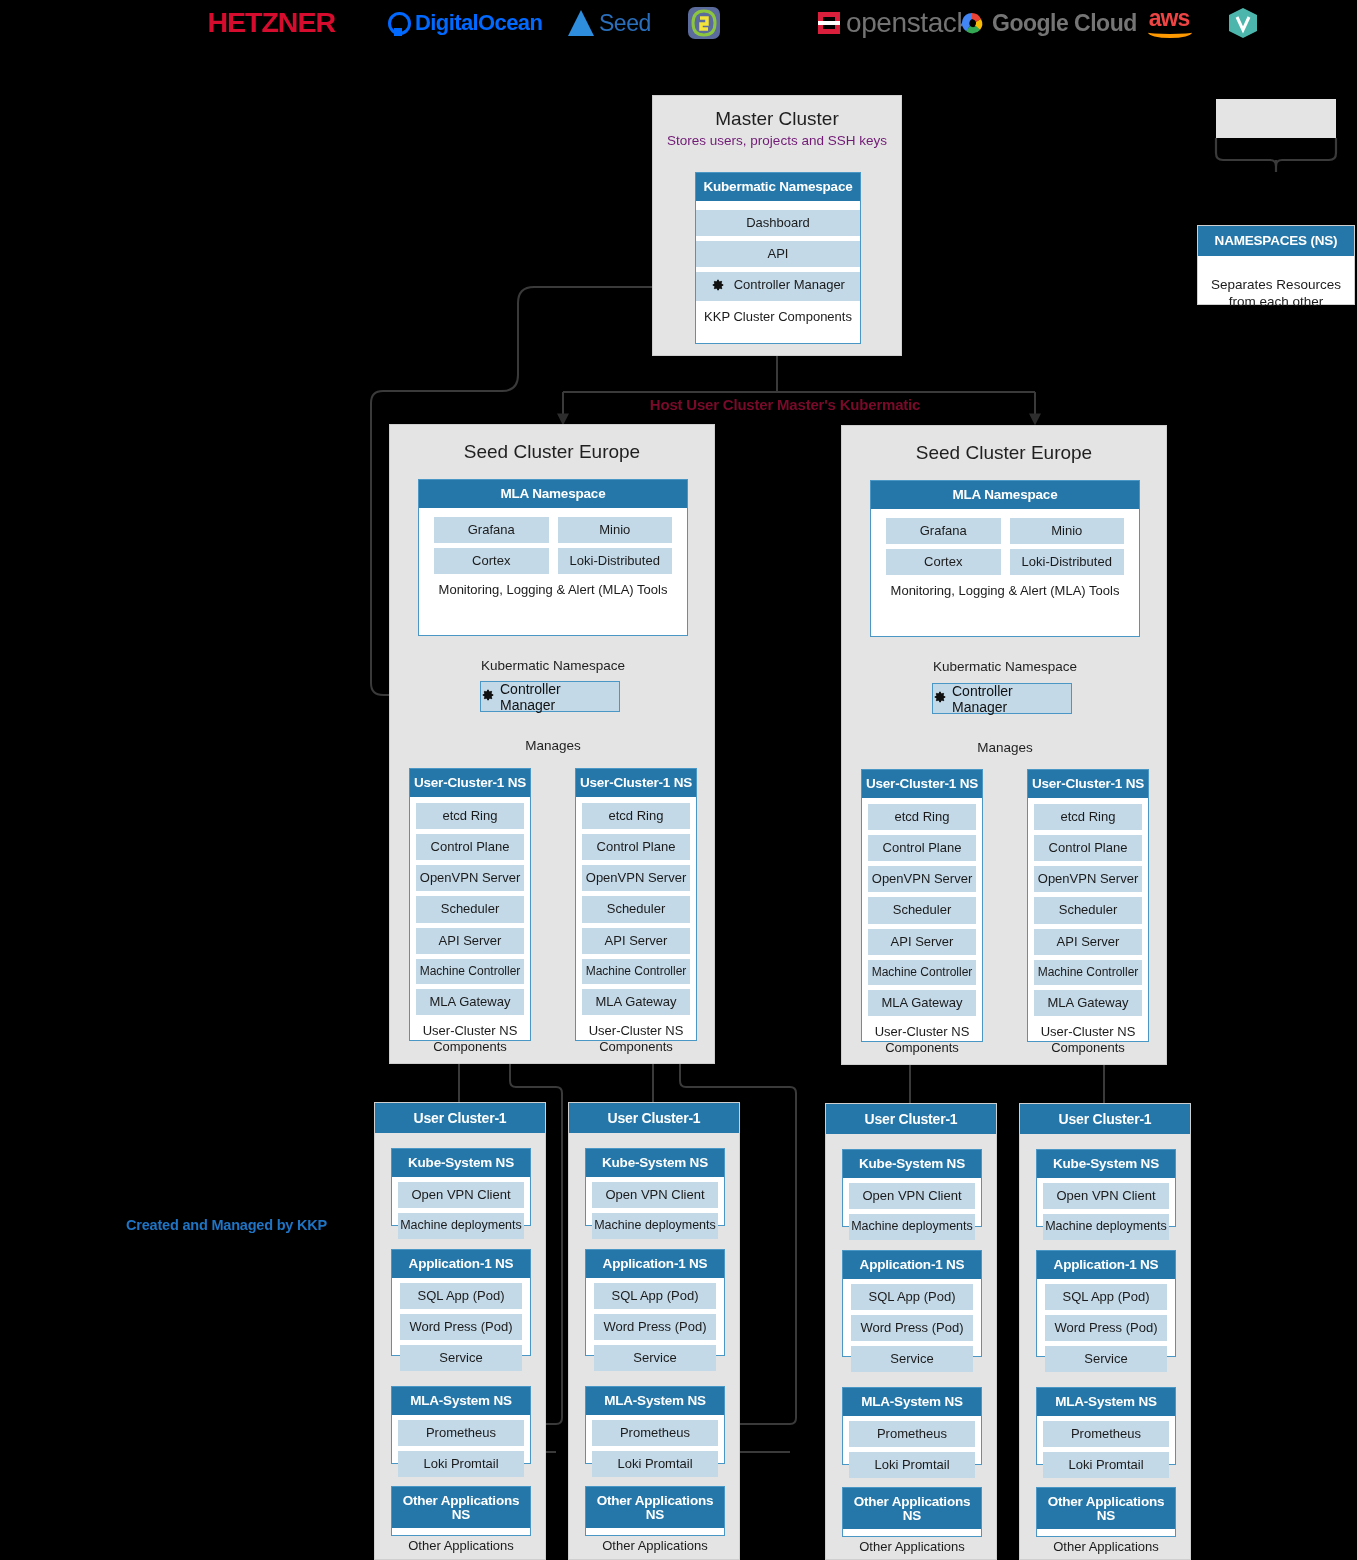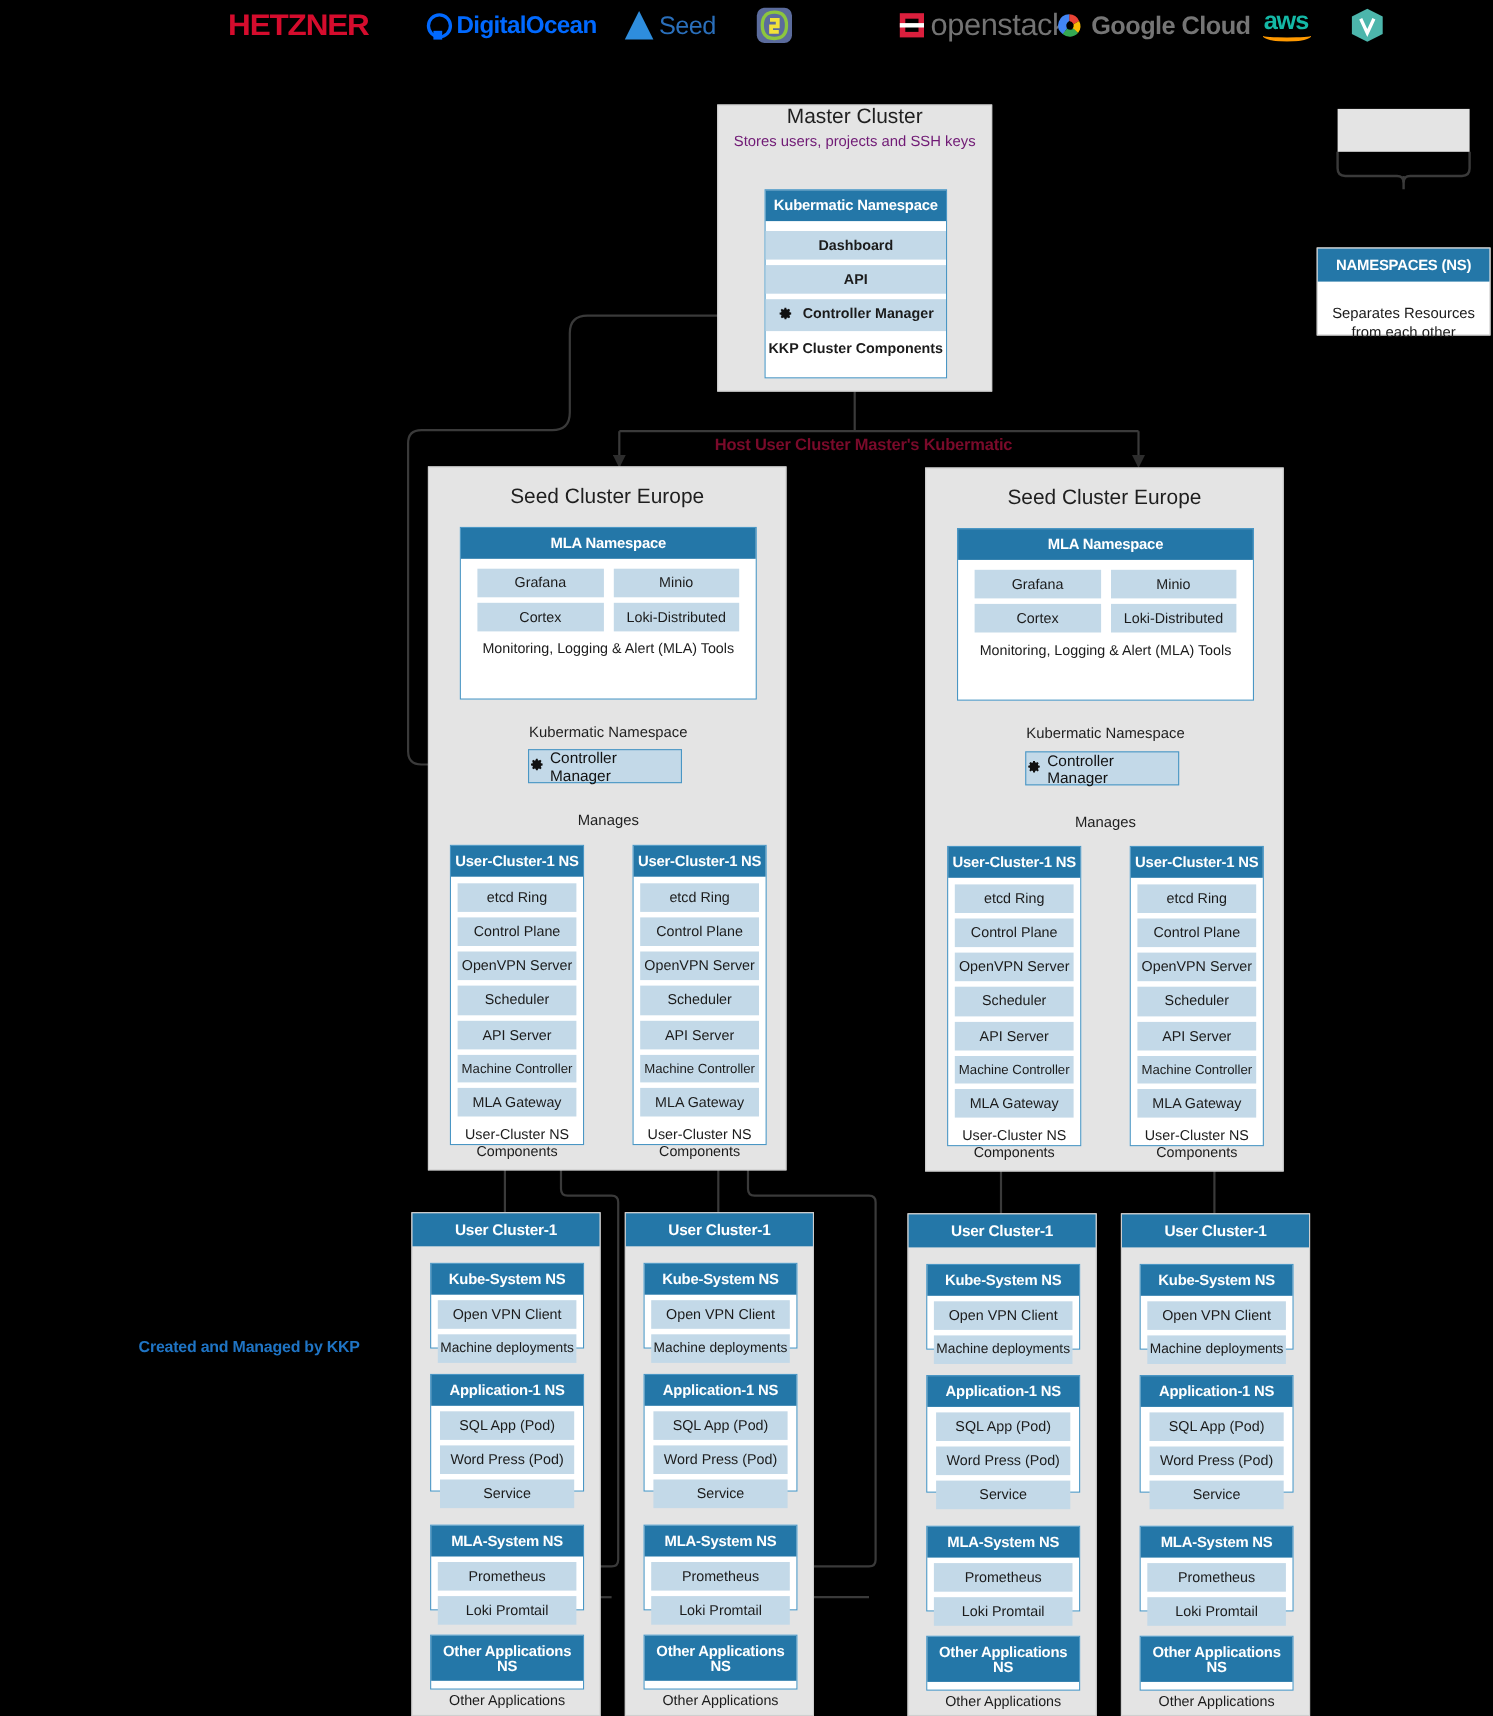--- a/index.html
+++ b/index.html
@@ -36,21 +36,21 @@
                  border-bottom:26px solid #2e8ddd; margin-right:5px; }
   .lg-anexia { left:687px; }
   .lg-openstack { left:818px; color:#737373; font-size:28px; font-weight:400; letter-spacing:-.4px;}
   .lg-openstack .mark { width:22px;height:22px;border:5px solid #da1f3d; margin-right:6px;
                  position:relative; }
   .lg-openstack .mark:before{content:"";position:absolute;left:-5px;top:4px;width:22px;height:4px;background:#fff;}
   .lg-gcloud { left:958px; color:#757575; font-size:23px; font-weight:700; letter-spacing:-.5px; }
   .lg-aws { left:1146px; }
   .lg-vsphere { left:1227px; }
 
-  .aws-text { color:#14b8a6; font-size:23px; font-weight:bold; line-height:.9; letter-spacing:-1px;}
+  .aws-text { color:#ef4444; font-size:23px; font-weight:bold; line-height:.9; letter-spacing:-1px;}
   .aws-smile { width:44px; height:9px; border-bottom:4px solid #ff9900; border-radius:0 0 44px 44px/0 0 11px 11px;
                margin-top:1px; margin-left:2px; }
 
   
   .cluster-box {
     position:absolute; background:#e4e4e4; border:1px solid #cfcfcf;
   }
   .cluster-title {
     text-align:center; color:#1f1f1f; font-size:19px; font-weight:400;
   }
@@ -203,26 +203,26 @@
     </g>
 
     <g stroke="#3a3a3a" stroke-width="2.2" fill="none">
       <path d="M1216,138 L1216,153 Q1216,160 1223,160 L1270,160 Q1276,160 1276,166
                Q1276,160 1282,160 L1329,160 Q1336,160 1336,153 L1336,138"></path>
       <path d="M1276,160 L1276,172"></path>
     </g>
   </svg>
 
   <div class="cluster-box" style="left:652px; top:95px; width:250px; height:261px;">
-    <div class="cluster-title" style="">Master Cluster</div>
+    <div class="cluster-title" style="margin-top:12px;">Master Cluster</div>
     <div class="cluster-sub" style="margin-top:3px;">Stores users, projects and SSH keys</div>
 
     <div class="ns-panel" style="left:42px; top:76px; width:166px; height:172px;">
       <div class="ns-header">Kubermatic Namespace</div>
-      <div class="ns-body" style="padding:9px 0 4px;font-weight:bold;">
+      <div class="ns-body" style="padding:9px 0 4px;">
         <div class="item">Dashboard</div>
         <div class="item">API</div>
         <div class="item">
           <span class="gear">
             <svg width="14" height="14" viewBox="0 0 24 24">
                 <path fill="#111" d="M12 8a4 4 0 100 8 4 4 0 000-8zm0 6.2a2.2 2.2 0 110-4.4 2.2 2.2 0 010 4.4z"></path>
                 <path fill="#111" d="M21 13.4v-2.8l-2.3-.4a7 7 0 00-.7-1.7l1.3-1.9-2-2-1.9 1.3a7 7 0 00-1.7-.7L13.4 3h-2.8l-.4 2.3a7 7 0 00-1.7.7L6.6 4.7l-2 2 1.3 1.9a7 7 0 00-.7 1.7L3 10.6v2.8l2.3.4c.16.6.4 1.16.7 1.7l-1.3 1.9 2 2 1.9-1.3c.54.3 1.1.54 1.7.7l.4 2.3h2.8l.4-2.3c.6-.16 1.16-.4 1.7-.7l1.9 1.3 2-2-1.3-1.9c.3-.54.54-1.1.7-1.7l2.3-.4z"></path>
               </svg>
           </span>
           <span>Controller Manager</span>

